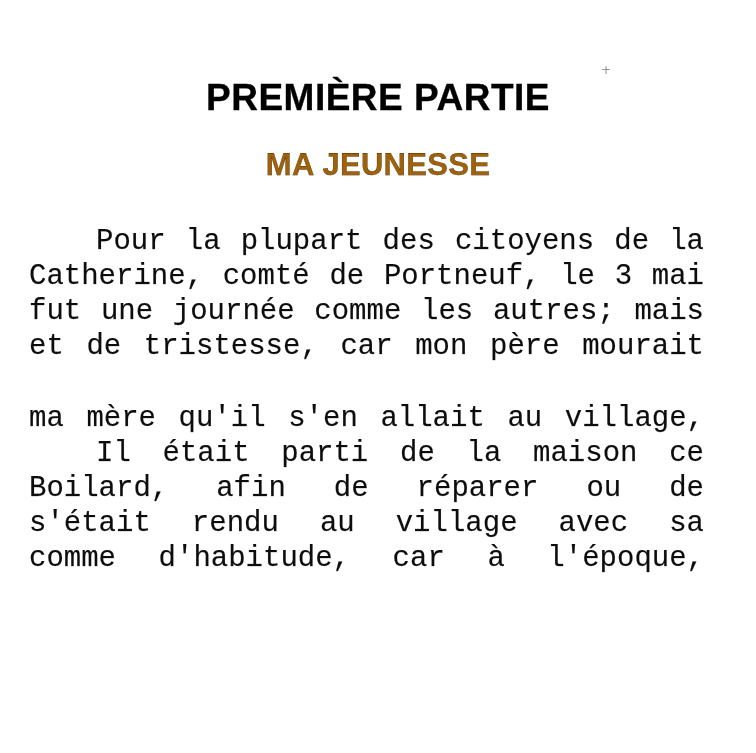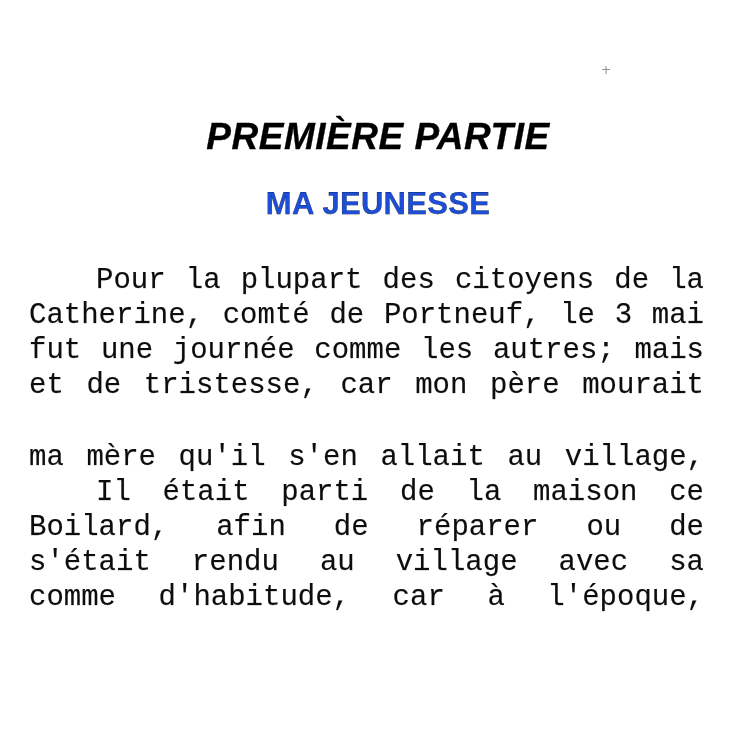--- a/index.html
+++ b/index.html
@@ -21,41 +21,40 @@
     left: 601px;
     top: 64px;
     font-family: "DejaVu Sans", sans-serif;
     font-size: 12px;
     line-height: 12px;
     color: #8f8f8f;
     user-select: none;
   }
   .part-title {
     margin: 0;
-    padding-top: 115px;
+    padding-top: 76px;
     text-align: center;
     font-family: "Liberation Sans", sans-serif;
     font-weight: 700;
     font-size: 37px;
     line-height: 44px;
     letter-spacing: 0.5px;
     color: #000000;
-    font-style: italic;
     -webkit-text-stroke: 0.3px #000000;
   }
   .chapter-title {
     margin: 0;
     padding-top: 26px;
     text-align: center;
     font-family: "Liberation Sans", sans-serif;
     font-weight: 700;
     font-size: 31px;
     line-height: 38px;
     letter-spacing: 0.3px;
-    color: #1d4ed8;
+    color: #a16207;
     -webkit-text-stroke: 0.25px #000000;
   }
   .body-text {
     margin: 40px 0 0 29px;
     width: 675px;
     font-family: Liberation Mono, monospace;
     font-size: 29px;
     color: #0d0d0d;
     -webkit-text-stroke: 0.25px rgba(10,10,10,0.55);
   }

